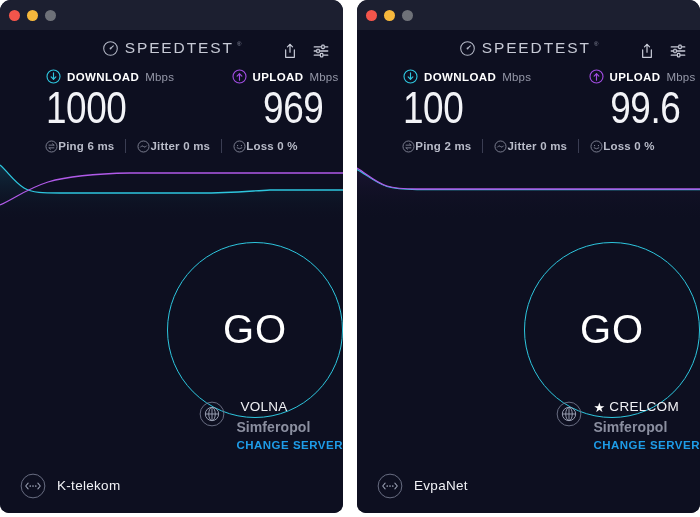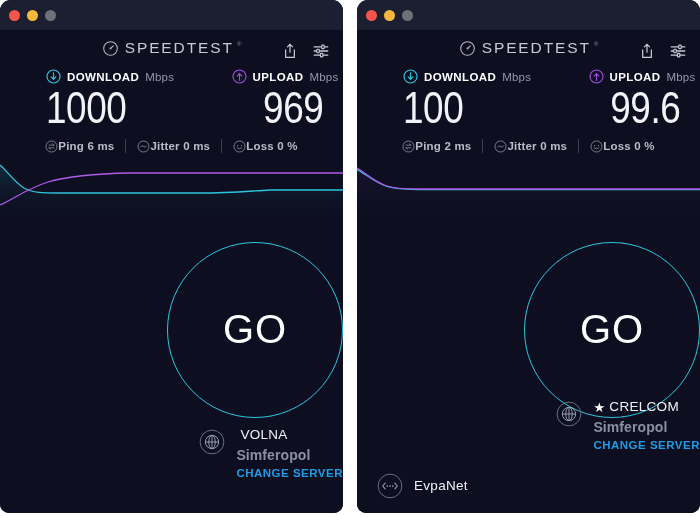--- a/index.html
+++ b/index.html
@@ -368,20 +368,31 @@
           </svg>
           <div>
             <div class="srv-name">
               <span class="star"></span>
               <span>VOLNA</span>
             </div>
             <div class="srv-city">Simferopol</div>
             <div class="srv-change">CHANGE SERVER</div>
           </div>
         </div>
+        <div class="isp-row">
+          <svg class="srv-ico" viewBox="0 0 32 32">
+            <circle cx="16" cy="16" r="14.6" fill="none" stroke="#6b7085" stroke-width="1.2"></circle>
+            <path d="M10 12.5 L7 16 L10 19.5" fill="none" stroke="#9aa0b3" stroke-width="1.3" stroke-linecap="round" stroke-linejoin="round"></path>
+            <path d="M22 12.5 L25 16 L22 19.5" fill="none" stroke="#9aa0b3" stroke-width="1.3" stroke-linecap="round" stroke-linejoin="round"></path>
+            <circle cx="12.6" cy="16" r="1.05" fill="#9aa0b3"></circle>
+            <circle cx="16" cy="16" r="1.05" fill="#9aa0b3"></circle>
+            <circle cx="19.4" cy="16" r="1.05" fill="#9aa0b3"></circle>
+          </svg>
+          <span class="isp-name">K-telekom</span>
+        </div>
       </div>
 
     </div>
   </div>
 
   <div class="window right">
     <div class="titlebar">
       <div class="lights">
         <span class="light red"></span>
         <span class="light yellow"></span>

